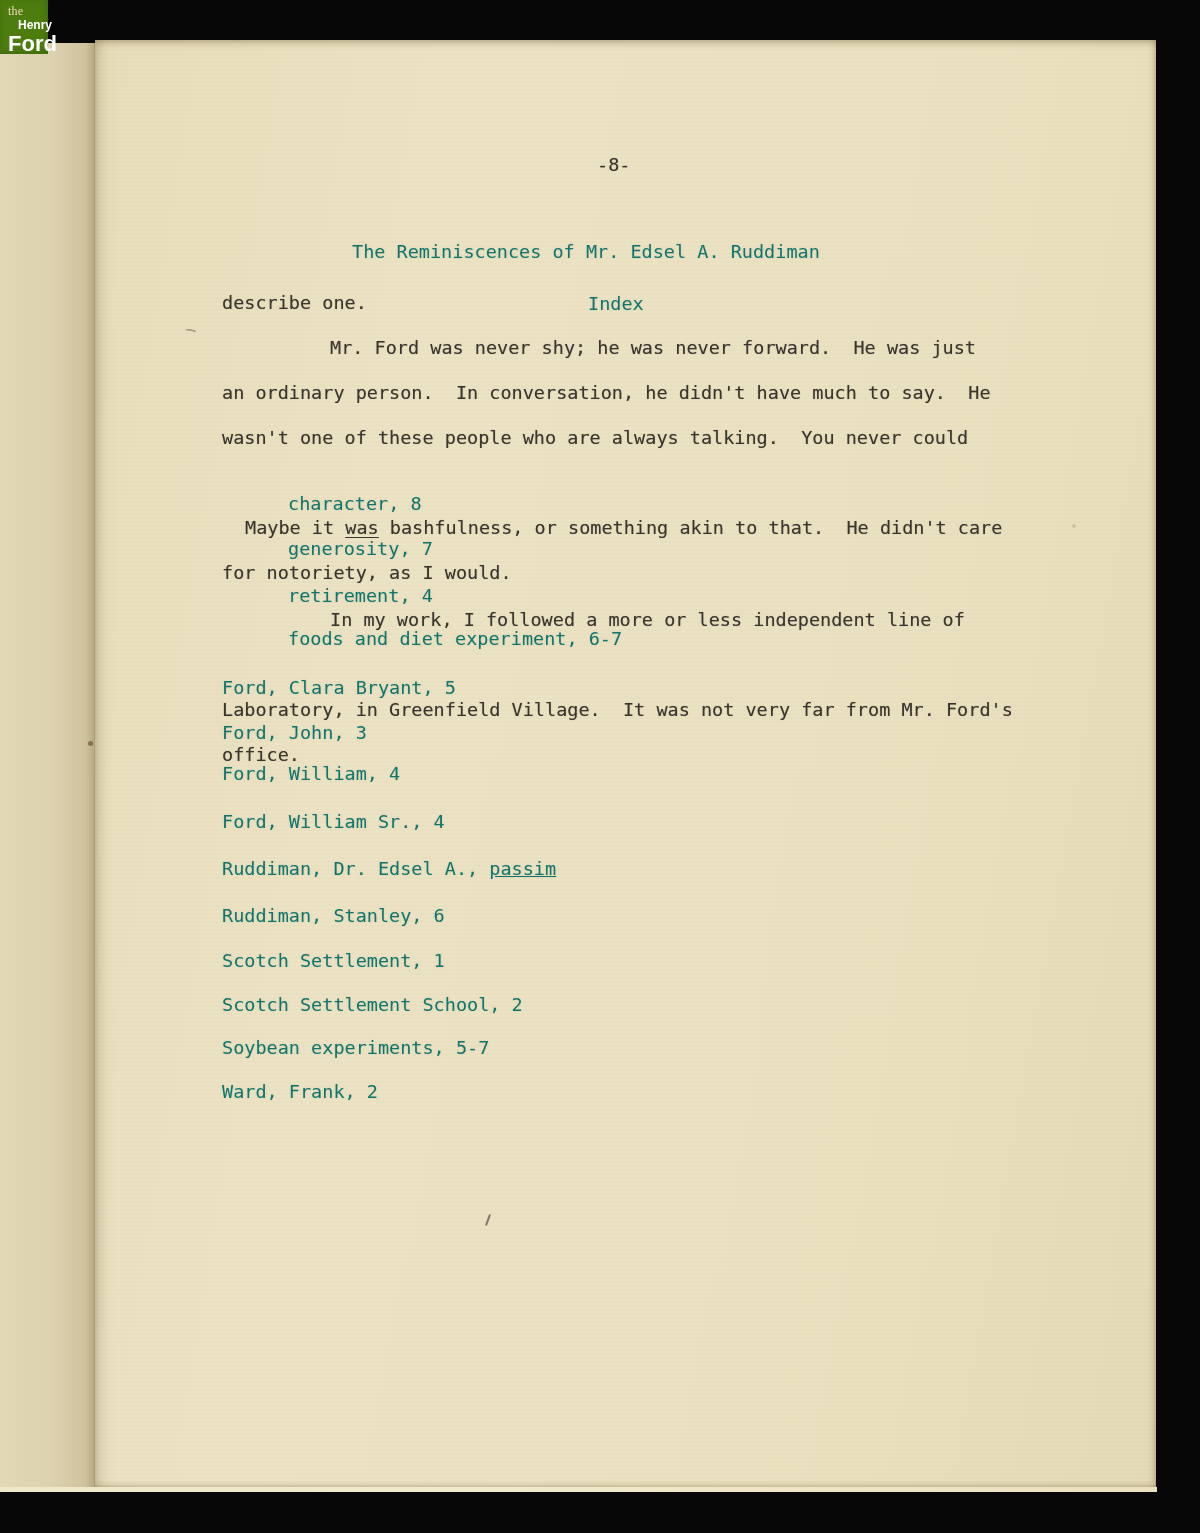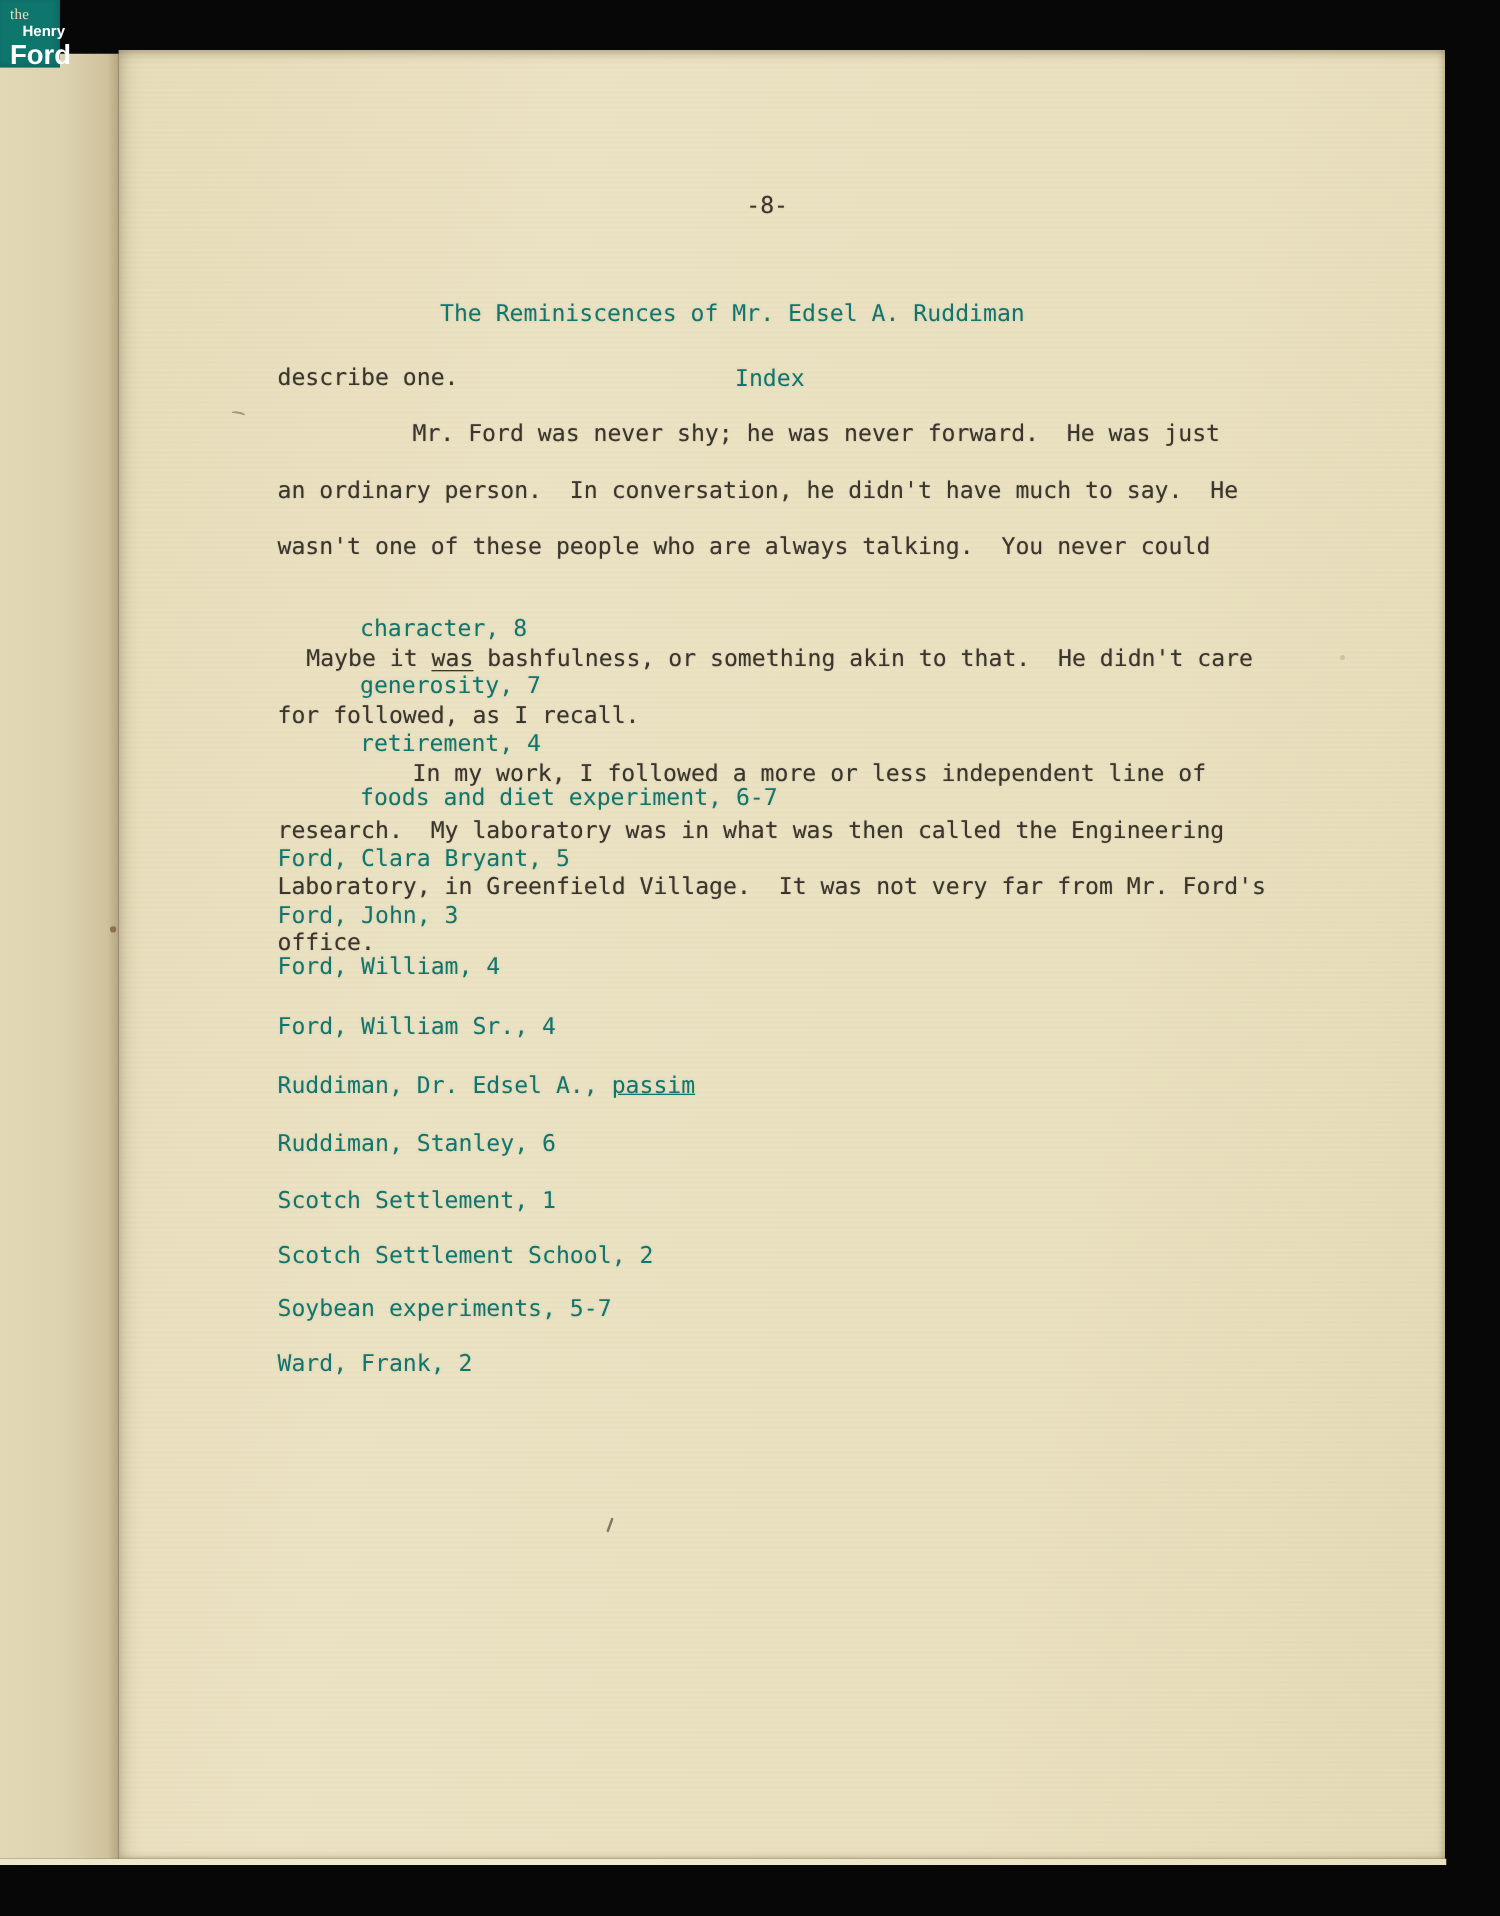--- a/index.html
+++ b/index.html
@@ -31,21 +31,21 @@
     background:repeating-linear-gradient(0deg,rgba(120,100,60,.02) 0 2px,rgba(255,255,250,.015) 2px 4px);
   }
   .bottom-page-edge{
     position:absolute;left:0;top:1487px;width:1157px;height:5px;
     background:linear-gradient(90deg,#efe7c9,#f2eacd 40%,#e9e0bf);
   }
 
   
   .logo{
     position:absolute;left:0;top:0;width:48px;height:54px;
-    background:#0f766e;
+    background:#4d7c0f;
     box-shadow:inset -2px -2px 6px rgba(0,0,0,.15);
   }
   .logo .the{
     position:absolute;left:8px;top:4px;
     font-family:"Liberation Serif", serif;
     font-size:12px;color:#efdcba;letter-spacing:.2px;
   }
   .logo .henry{
     position:absolute;left:18px;top:18px;
     font-family:"Liberation Sans", sans-serif;
@@ -132,23 +132,22 @@
       <div class="ghost-line" style="left: 222px; top: 1080px;"><span>Ward, Frank, 2</span></div>
     </div>
 
   <div class="typed-layer">
     <div class="page-number" style="left:597px;top:153px;">-8-</div>
   <div class="typed-line" style="left: 222px; top: 291px;"><span>describe one.</span></div>
       <div class="typed-line" style="left: 330px; top: 336px;"><span>Mr. Ford was never shy; he was never forward.  He was just</span></div>
       <div class="typed-line" style="left: 222px; top: 381px;"><span>an ordinary person.  In conversation, he didn't have much to say.  He</span></div>
       <div class="typed-line" style="left: 222px; top: 426px;"><span>wasn't one of these people who are always talking.  You never could</span></div>
       <div class="typed-line" style="left: 222px; top: 516px; padding-left: 23px;"><span>Maybe it </span><span class="u">was</span><span> bashfulness, or something akin to that.  He didn't care</span></div>
-      <div class="typed-line" style="left: 222px; top: 561px;"><span>for followed, as I recall.</span></div>
+      <div class="typed-line" style="left: 222px; top: 561px;"><span>for notoriety, as I would.</span></div>
       <div class="typed-line" style="left: 330px; top: 608px;"><span>In my work, I followed a more or less independent line of</span></div>
-      <div class="typed-line" style="left: 222px; top: 653px;"><span>research.  My laboratory was in what was then called the Engineering</span></div>
       <div class="typed-line" style="left: 222px; top: 698px;"><span>Laboratory, in Greenfield Village.  It was not very far from Mr. Ford's</span></div>
       <div class="typed-line" style="left: 222px; top: 743px;"><span>office.</span></div>
     </div>
 
   <div class="pen-mark-1"></div>
   <div class="pen-mark-2"></div>
   <div class="speck-1"></div>
   <div class="speck-2"></div>
 
   <div class="logo">

